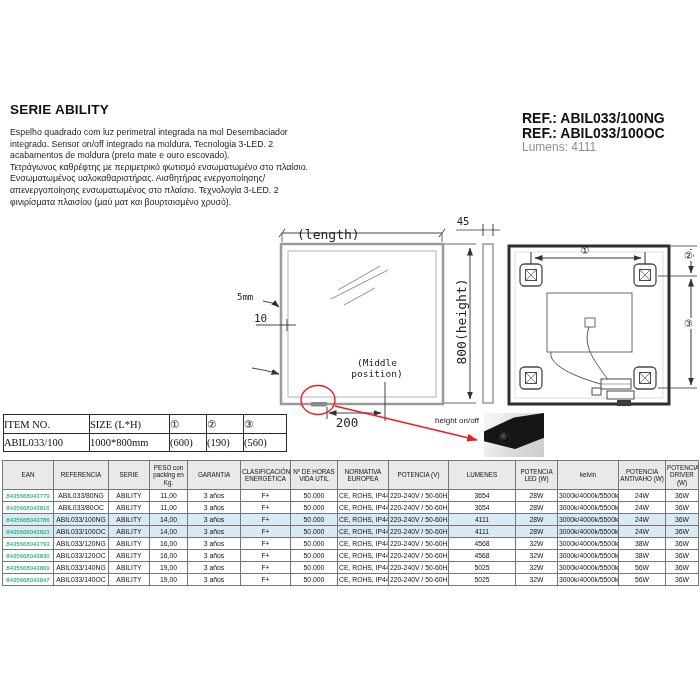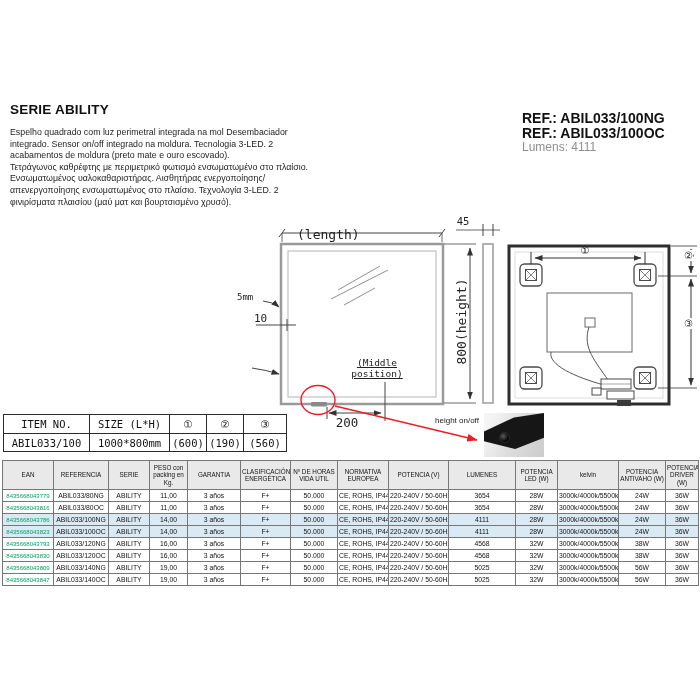--- a/index.html
+++ b/index.html
@@ -19,41 +19,41 @@
   .desc p.narrow { width:302px; }
 
   
   .cad { font-family:"DejaVu Sans Mono", monospace; color:#222; }
   .length-label { left:297px; top:211px; width:130px; text-align:left; font-size:13px;margin-top:16px; }
   .height-label { left:381px; top:314px; width:160px; text-align:center; font-size:13px;
                   transform:rotate(-90deg); transform-origin:center; }
   .depth-45 { left:450px; top:215px; width:26px; text-align:center; font-size:10.5px; }
   .lab-5mm { left:237px; top:292px; font-size:9px; }
   .lab-10 { left:254px; top:312px; font-size:11px; }
-  .middle-label { left:330px; top:357px; width:94px; text-align:center; font-size:9.5px; line-height:11px;text-decoration:underline; }
+  .middle-label { left:330px; top:357px; width:94px; text-align:center; font-size:9.5px; line-height:11px; }
   .lab-200 { left:321px; top:415px; width:52px; text-align:center; font-size:12.5px; }
   .sensor-callout { left:435px; top:416px; font-size:8px; color:#222; }
   .marker { font-size:10px; line-height:11px; background:#fff; }
   .m1 { left:577px; top:245px; width:16px; text-align:center; background:transparent; }
   .m2 { left:684px; top:250px; }
   .m3 { left:684px; top:318px; }
 
   
   .photo { left:484px; top:413px; width:60px; height:44px; overflow:hidden;
            background:linear-gradient(115deg,#f4f4f4 12%,#dcdcdc 55%,#cccccc 100%); }
   .photo .frame-wedge { position:absolute; inset:0; background:#161616;
            clip-path:polygon(0 42%, 50% 10%, 100% 0, 100% 56%, 52% 82%, 0 64%); }
   .photo .sensor-dot { position:absolute; left:15px; top:19px; width:11px; height:11px; border-radius:50%;
            background:radial-gradient(circle at 35% 35%, #5a5a5a, #000 72%); border:1px solid #2c2c2c; }
 
   
   .item-table { left:3px; top:414px; border-collapse:collapse; table-layout:fixed; width:283px;
                 font-family:"DejaVu Sans Mono", monospace; }
-  .item-table th, .item-table td { border:1.6px solid #2a2a2a; text-align:center; padding:0;
-                font-size:10.5px; font-weight:normal; color:#111; height:18px; white-space:nowrap; }
+  .item-table th, .item-table td { border:1.6px solid #2a2a2a; text-align:left; padding:0;
+                font-size:10.5px; font-weight:normal; color:#111; height:18px; white-space:nowrap;font-family:Liberation Serif, serif; }
   .item-table thead th { height:19px; }
 
   
   .spec-table { left:2px; top:460px; border-collapse:collapse; table-layout:fixed; width:696px; }
   .spec-table th, .spec-table td { border:0.8px solid #777; padding:0 1px; text-align:center;
                 vertical-align:middle; overflow:hidden; }
   .spec-table thead th { background:var(--thbg,#e9e9e9); font-weight:normal; font-size:6.3px;
                 line-height:7.4px; height:29px; color:#111; }
   .spec-table tbody tr { height:12px; }
   .spec-table tbody td { font-size:6.8px; color:#111; white-space:nowrap; }

